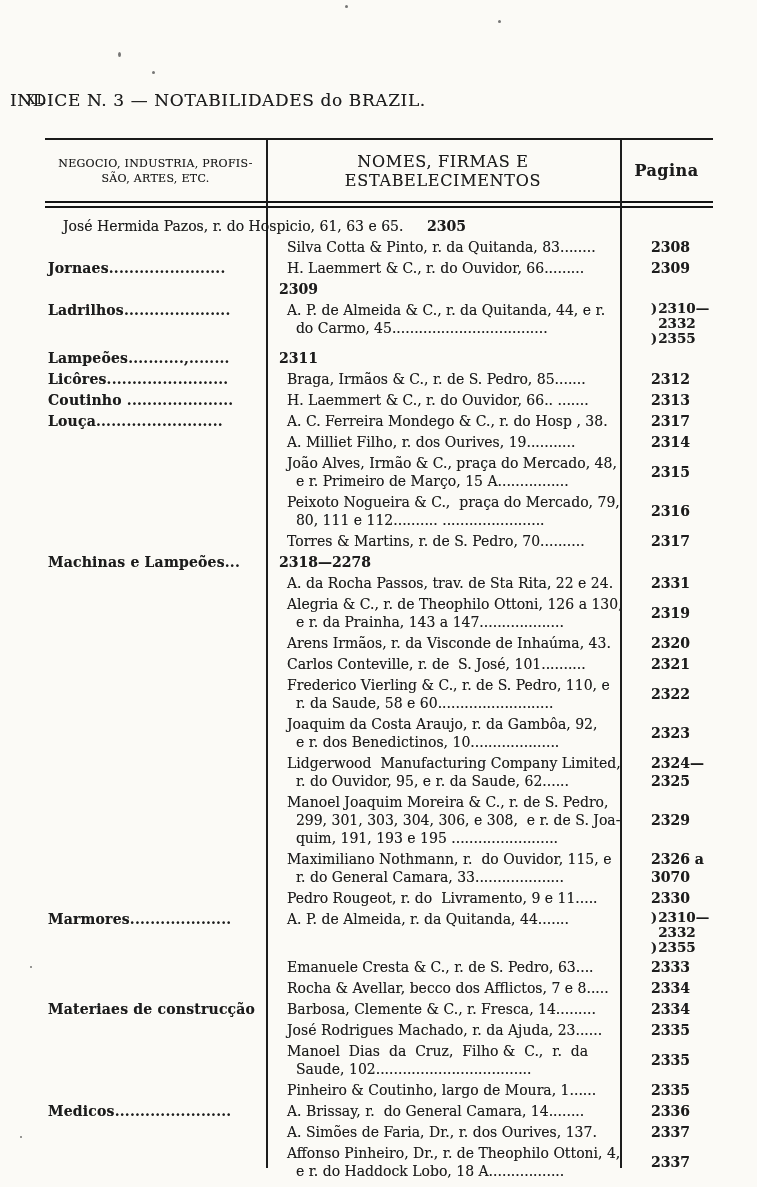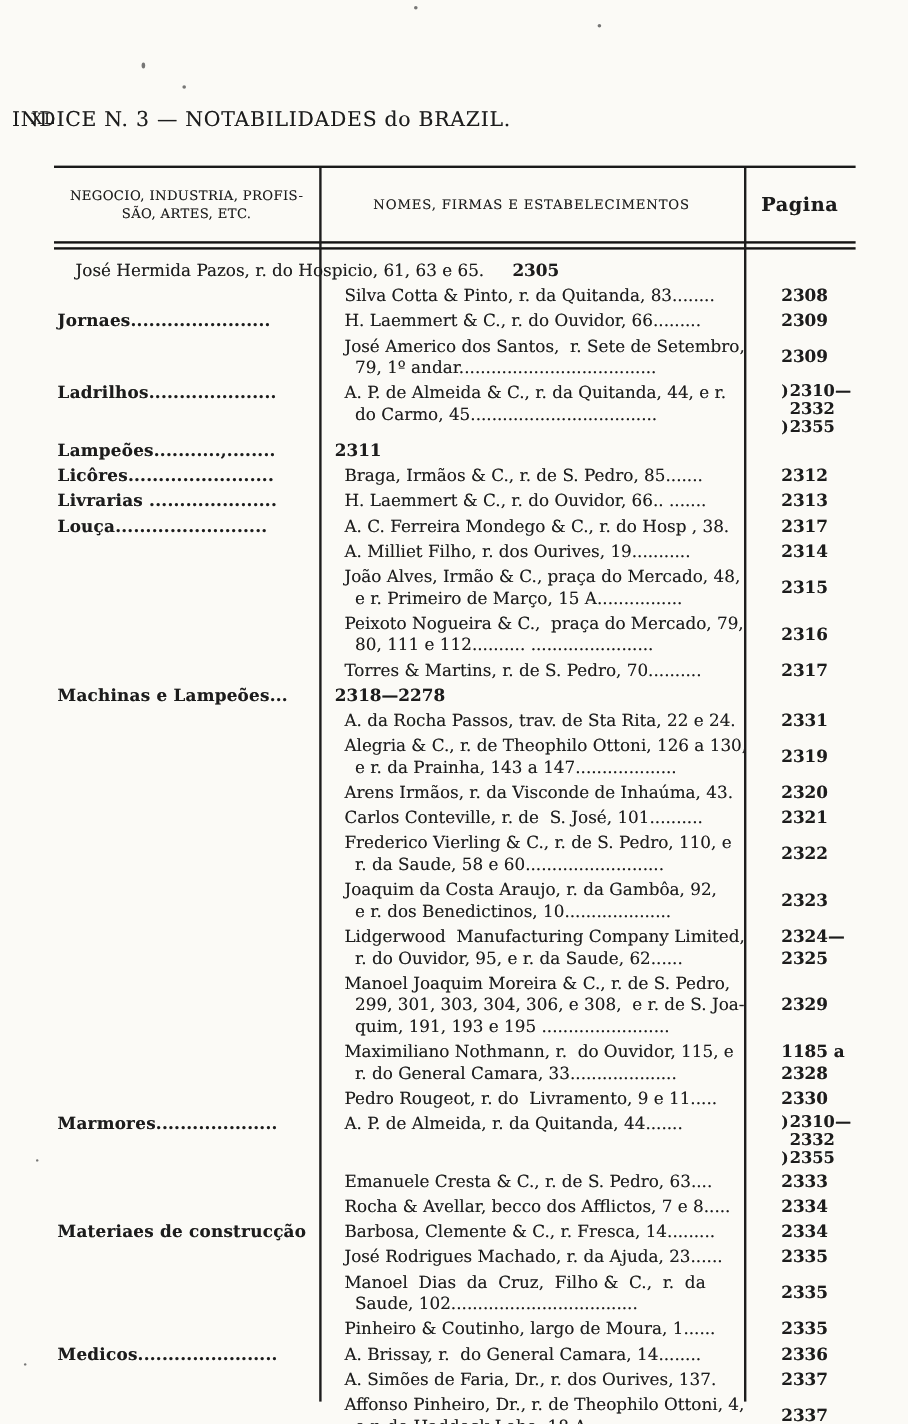--- a/index.html
+++ b/index.html
@@ -8,21 +8,21 @@
          font-family:"DejaVu Serif","Liberation Serif",serif;color:#1c1c1c;
          text-shadow:0 0 .4px rgba(20,20,20,.45);}
   .folio{position:absolute;left:26px;top:92px;font-size:13px;letter-spacing:1.5px;}
   .title{position:absolute;left:10px;top:90px;width:700px;margin:0;text-align:left;
          font-size:17px;font-weight:normal;letter-spacing:.6px;}
   .table{position:absolute;left:45px;top:138px;width:668px;height:1036px;
          border-top:2.5px solid #1a1a1a;}
   .thead{display:flex;height:61px;border-bottom:7px double #141414;align-items:center;}
   .th{display:flex;align-items:center;justify-content:center;text-align:center;}
   .th.c1{width:221px;font-size:11px;letter-spacing:.3px;line-height:15px;white-space:pre;}
-  .th.c2{width:354px;font-size:11px;letter-spacing:.7px;}
+  .th.c2{width:354px;font-size:16px;letter-spacing:.7px;}
   .th.c3{flex:1;font-size:16px;font-weight:bold;letter-spacing:.5px;}
   .tbody{padding-top:9px;}
   .row{display:flex;margin-bottom:3px;line-height:18px;}
   .cell{white-space:pre;overflow:hidden;}
   .cat{width:221px;font-weight:bold;font-size:14px;letter-spacing:.2px;padding-left:3px;}
   .name{width:354px;padding-left:18px;font-size:14px;}
   .page{flex:1;padding-left:10px;font-size:14px;display:flex;align-items:center;overflow:visible;font-weight:bold;}
   .page.multi{flex-direction:column;align-items:flex-start;justify-content:center;
               line-height:15px;font-size:13.5px;}
   .pline{display:flex;}
@@ -59,22 +59,20 @@
   </div>
 
   <div class="row">
     <div class="cell cat">Jornaes.......................</div>
     <div class="cell name">H. Laemmert &amp; C., r. do Ouvidor, 66.........</div>
     <div class="page">2309</div>
   </div>
 
   <div class="row">
     <div class="cell cat"></div>
-    <div class="cell name">José Americo dos Santos,  r. Sete de Setembro,
-  79, 1º andar.....................................</div>
     <div class="page">2309</div>
   </div>
 
   <div class="row">
     <div class="cell cat">Ladrilhos.....................</div>
     <div class="cell name">A. P. de Almeida &amp; C., r. da Quitanda, 44, e r.
   do Carmo, 45...................................</div>
     <div class="page multi">
             <span class="pline">
               <span class="brace">)</span>
@@ -92,21 +90,21 @@
     <div class="page">2311</div>
   </div>
 
   <div class="row">
     <div class="cell cat">Licôres........................</div>
     <div class="cell name">Braga, Irmãos &amp; C., r. de S. Pedro, 85.......</div>
     <div class="page">2312</div>
   </div>
 
   <div class="row">
-    <div class="cell cat">Livrarias .....................</div>
+    <div class="cell cat">Coutinho .....................</div>
     <div class="cell name">H. Laemmert &amp; C., r. do Ouvidor, 66.. .......</div>
     <div class="page">2313</div>
   </div>
 
   <div class="row">
     <div class="cell cat">Louça.........................</div>
     <div class="cell name">A. C. Ferreira Mondego &amp; C., r. do Hosp , 38.</div>
     <div class="page">2317</div>
   </div>
 
@@ -192,21 +190,21 @@
     <div class="cell name">Manoel Joaquim Moreira &amp; C., r. de S. Pedro,
   299, 301, 303, 304, 306, e 308,  e r. de S. Joa-
   quim, 191, 193 e 195 ........................</div>
     <div class="page">2329</div>
   </div>
 
   <div class="row">
     <div class="cell cat"></div>
     <div class="cell name">Maximiliano Nothmann, r.  do Ouvidor, 115, e
   r. do General Camara, 33....................</div>
-    <div class="page">1185 a 2328</div>
+    <div class="page">2326 a 3070</div>
   </div>
 
   <div class="row">
     <div class="cell cat"></div>
     <div class="cell name">Pedro Rougeot, r. do  Livramento, 9 e 11.....</div>
     <div class="page">2330</div>
   </div>
 
   <div class="row">
     <div class="cell cat">Marmores....................</div>

